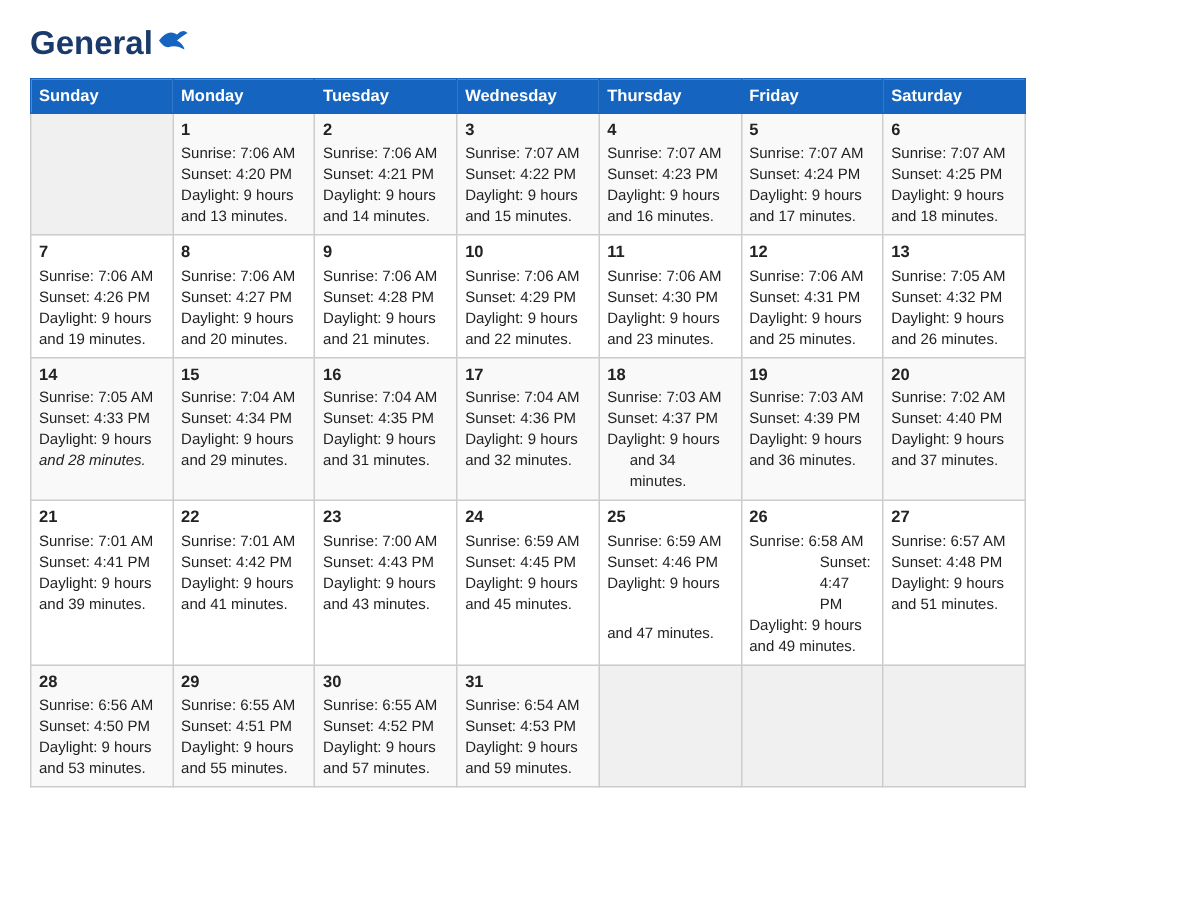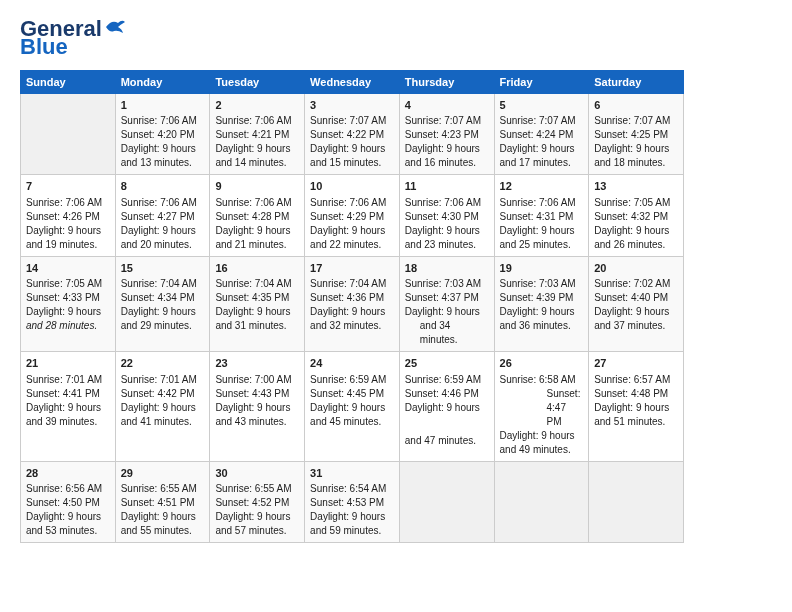--- a/index.html
+++ b/index.html
@@ -85,21 +85,20 @@
 <div class="page">
   <div class="header">
     <div class="logo">
       <div style="display:flex;flex-direction:column;line-height:1">
         <div style="display:flex;align-items:center;">
           <span style="font-size:22px;font-weight:bold;color:#1a3a6b;">General</span>
           <svg width="22" height="20" viewBox="0 0 22 20" style="margin-left:2px;margin-top:-4px;">
             <path d="M2 10 Q8 2 14 6 Q18 2 21 5 Q16 8 14 10 Q18 12 19 16 Q14 13 10 14 Q6 16 2 10Z" fill="#1565c0"></path>
           </svg>
         </div>
-        <span style="font-size:22px;font-weight:bold;color:#1565c0;margin-top:-4px;">Blue</span>
       </div>
     </div>
     <div class="title-block">
       <div class="month-title"></div>
       <div class="subtitle"></div>
     </div>
   </div>
 
   <table>
     <thead>

